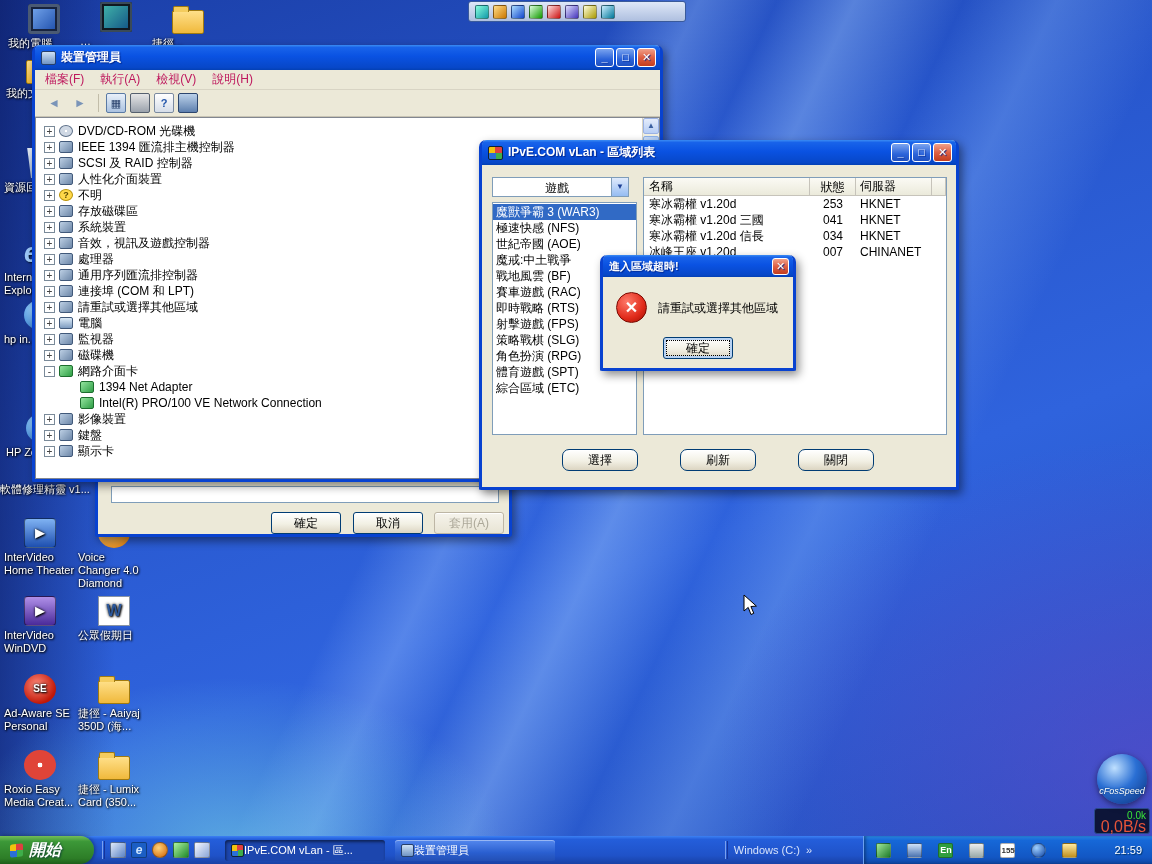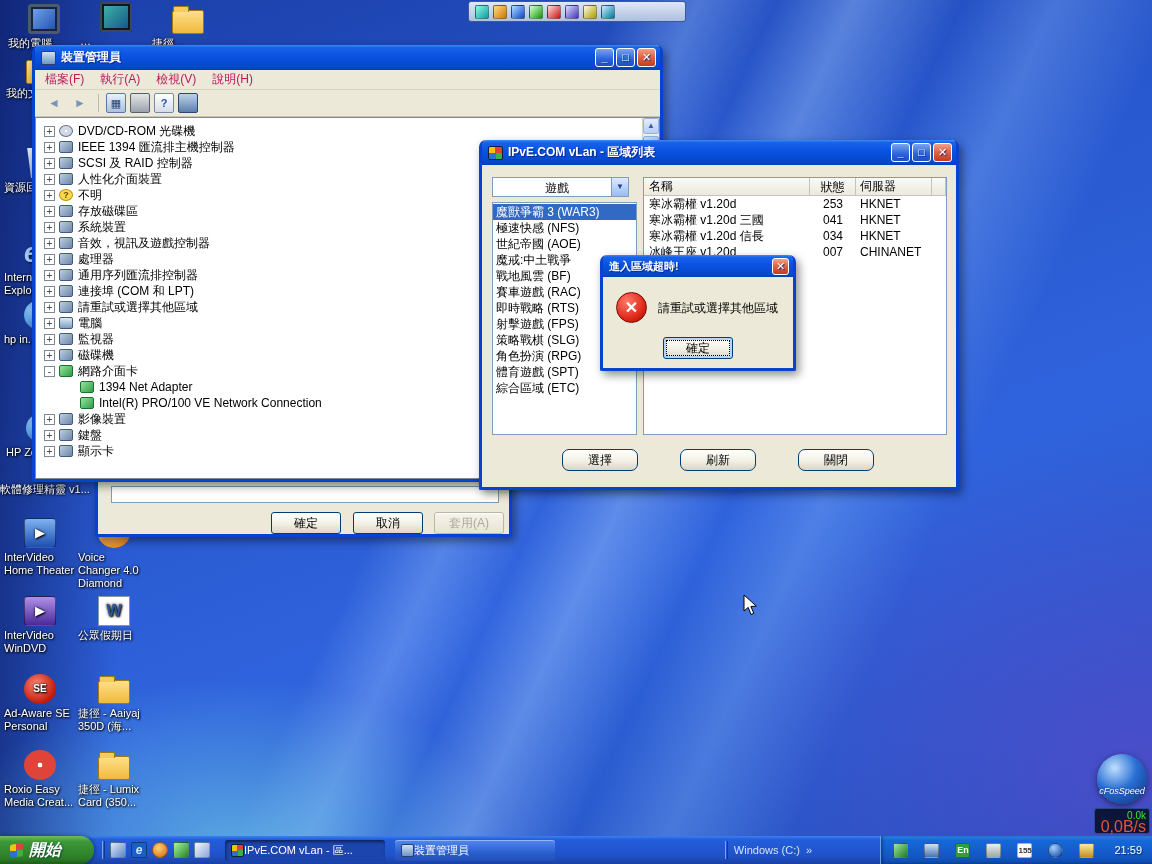--- a/index.html
+++ b/index.html
@@ -173,21 +173,21 @@
     background:linear-gradient(180deg,#2a8ae8 0%, #1668d8 15%, #1257c4 75%, #0e47a5 100%);
     border-left:1px solid #6aa0f0; box-shadow:inset 2px 0 3px rgba(0,0,0,.3); color:#fff; }
   .tr-ic { width:15px; height:15px; border-radius:2px; border:1px solid rgba(0,0,0,.3); }
   .tr-shield { background:linear-gradient(135deg,#9fe89a,#1f7a2a); }
   .tr-display { background:linear-gradient(180deg,#cfe2f8,#4a72b0); }
   .tr-en { background:#2f9e3f; color:#fff; font-size:9px; font-weight:bold; text-align:center; line-height:13px; }
   .tr-kbd { background:linear-gradient(180deg,#eee,#9aa); }
   .tr-155 { background:#fff; color:#333; font-size:8px; font-weight:bold; text-align:center; line-height:13px; }
   .tr-cfos { background:radial-gradient(circle at 35% 30%,#9fd0ff,#0a3fa0); border-radius:50%; }
   .tr-vol { background:linear-gradient(180deg,#ffe9a0,#c09020); }
-  .clock { font-size:11px; margin-left:4px; text-shadow:1px 1px 1px #036; }
+  .clock { font-size:11px; margin-left:21px; text-shadow:1px 1px 1px #036; }
 
   
   .cfos { position:absolute; right:2px; bottom:30px; width:56px; z-index:6; text-align:center; }
   .cfos-ball { width:50px; height:50px; margin:0 auto; border-radius:50%;
     background:radial-gradient(circle at 35% 28%, #bfe0ff, #2a6fd4 45%, #0a2f7a 100%);
     box-shadow:0 2px 6px rgba(0,0,0,.5); position:relative; }
   .cfos-brand { position:absolute; left:0; right:0; bottom:8px; font-size:9px; font-style:italic; color:#fff; text-shadow:0 0 2px #036; }
   .cfos-panel { margin-top:4px; background:rgba(6,14,38,.88); border:1px solid #2a4a8a; border-radius:3px; padding:1px 3px; text-align:right; }
   .cfos-up { color:#39e639; font-size:10px; line-height:11px; }
   .cfos-down { color:#e65439; font-size:16px; line-height:11px; }

